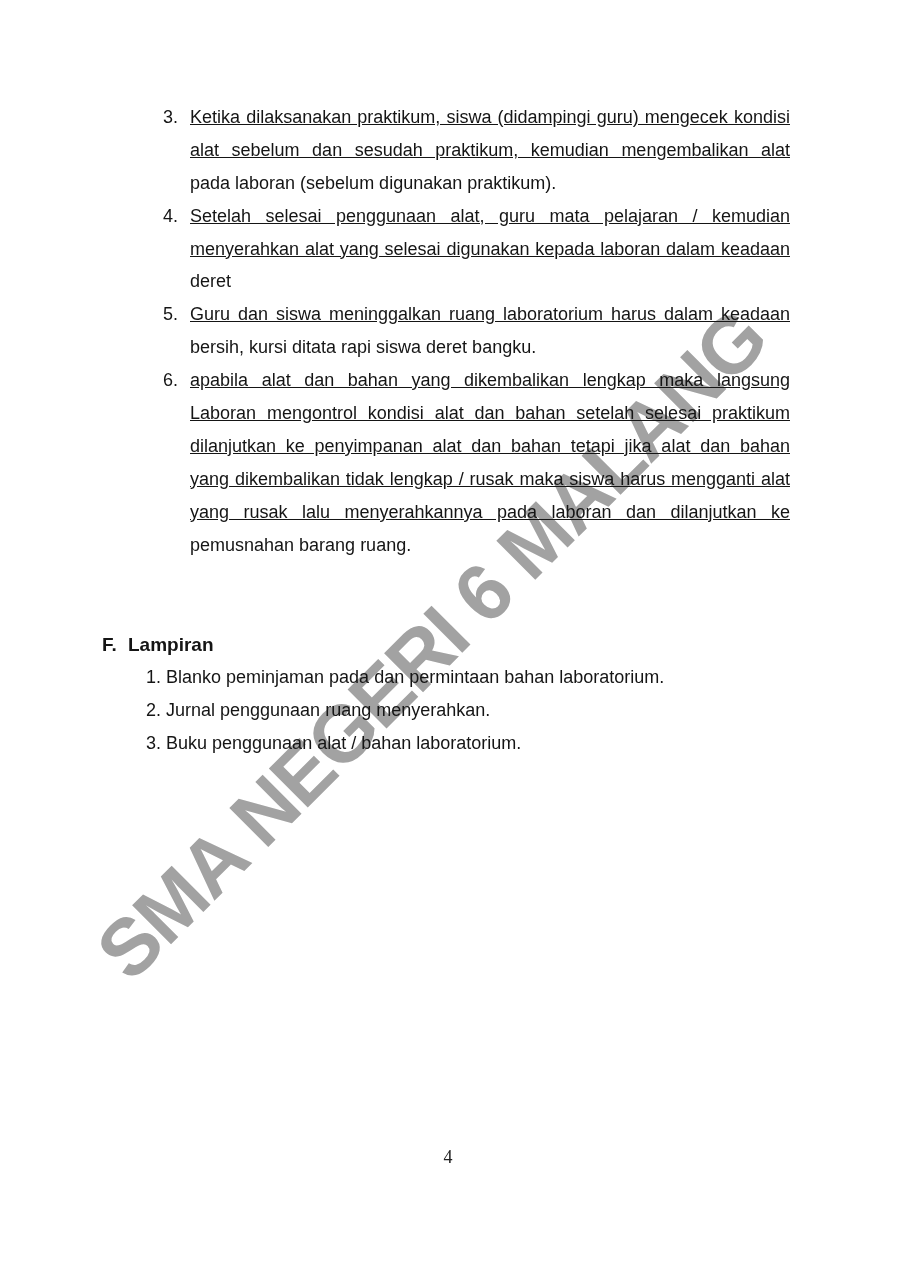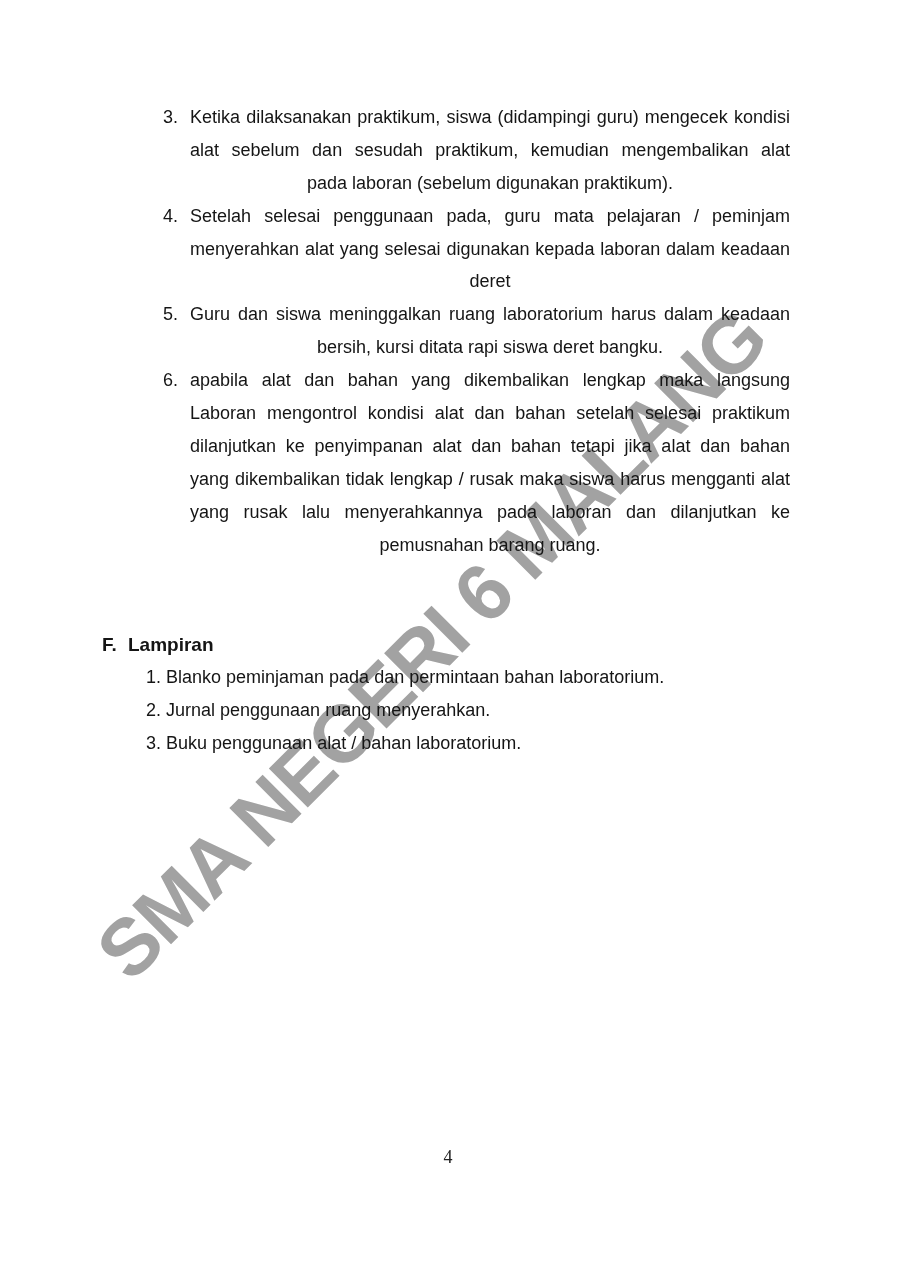--- a/index.html
+++ b/index.html
@@ -57,25 +57,25 @@
     line-height: 32.9px;
   }
   .main-item .body {
     flex: none;
     width: 600px;
   }
   .line {
     line-height: 32.9px;
     height: 32.9px;
     white-space: normal;
-    text-align: center;
   }
   .line.just {
     text-align: justify;
     text-align-last: justify;
+    text-decoration: underline;
   }
   
   .section-heading {
     position: absolute;
     left: 102px;
     top: 629px;
     display: flex;
     font-size: 19px;
     font-weight: bold;
     line-height: 32.9px;
@@ -128,21 +128,21 @@
         <div class="body">
           <div class="line just">Ketika dilaksanakan praktikum, siswa (didampingi guru) mengecek kondisi</div>
           <div class="line just">alat sebelum dan sesudah praktikum, kemudian mengembalikan alat</div>
           <div class="line">pada laboran (sebelum digunakan praktikum).</div>
         </div>
       </div>
 
       <div class="main-item">
         <div class="num">4.</div>
         <div class="body">
-          <div class="line just">Setelah selesai penggunaan pada, guru mata pelajaran / peminjam</div>
+          <div class="line just">Setelah selesai penggunaan alat, guru mata pelajaran / kemudian</div>
           <div class="line just">menyerahkan alat yang selesai digunakan kepada laboran dalam keadaan</div>
           <div class="line">deret</div>
         </div>
       </div>
 
       <div class="main-item">
         <div class="num">5.</div>
         <div class="body">
           <div class="line just">Guru dan siswa meninggalkan ruang laboratorium harus dalam keadaan</div>
           <div class="line">bersih, kursi ditata rapi siswa deret bangku.</div>

